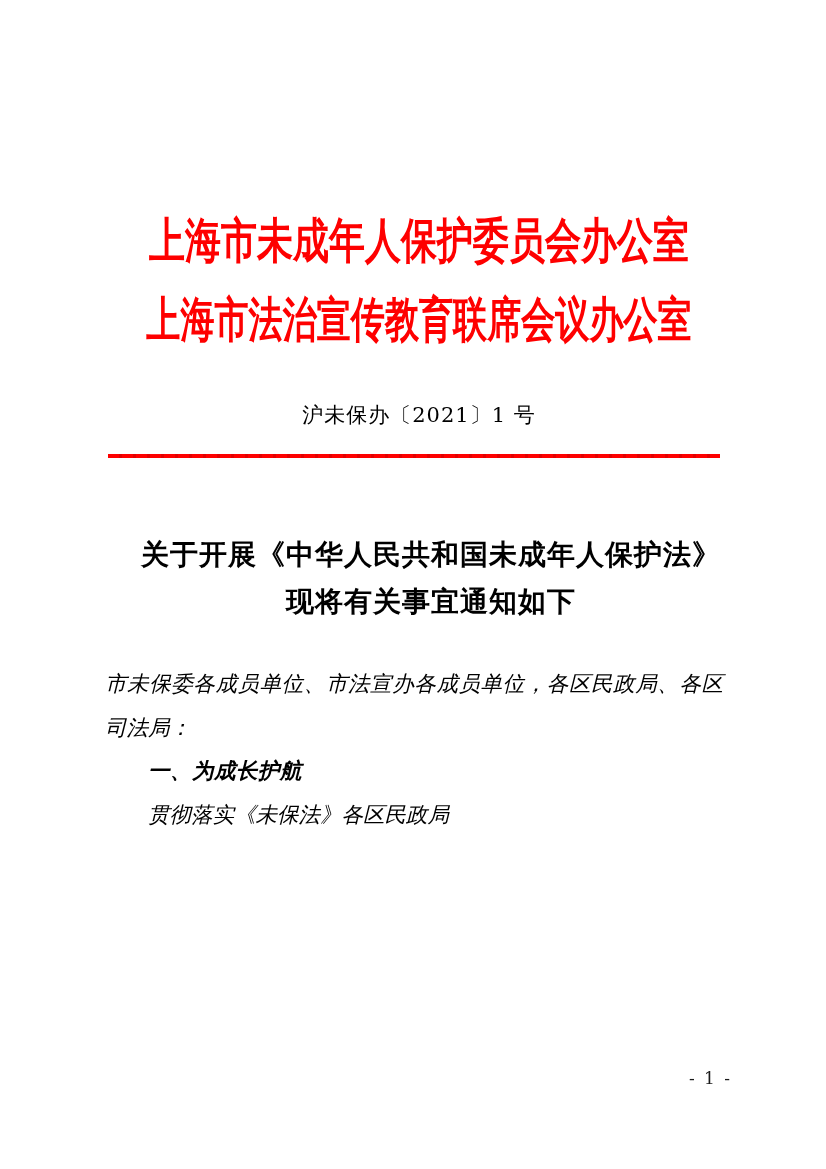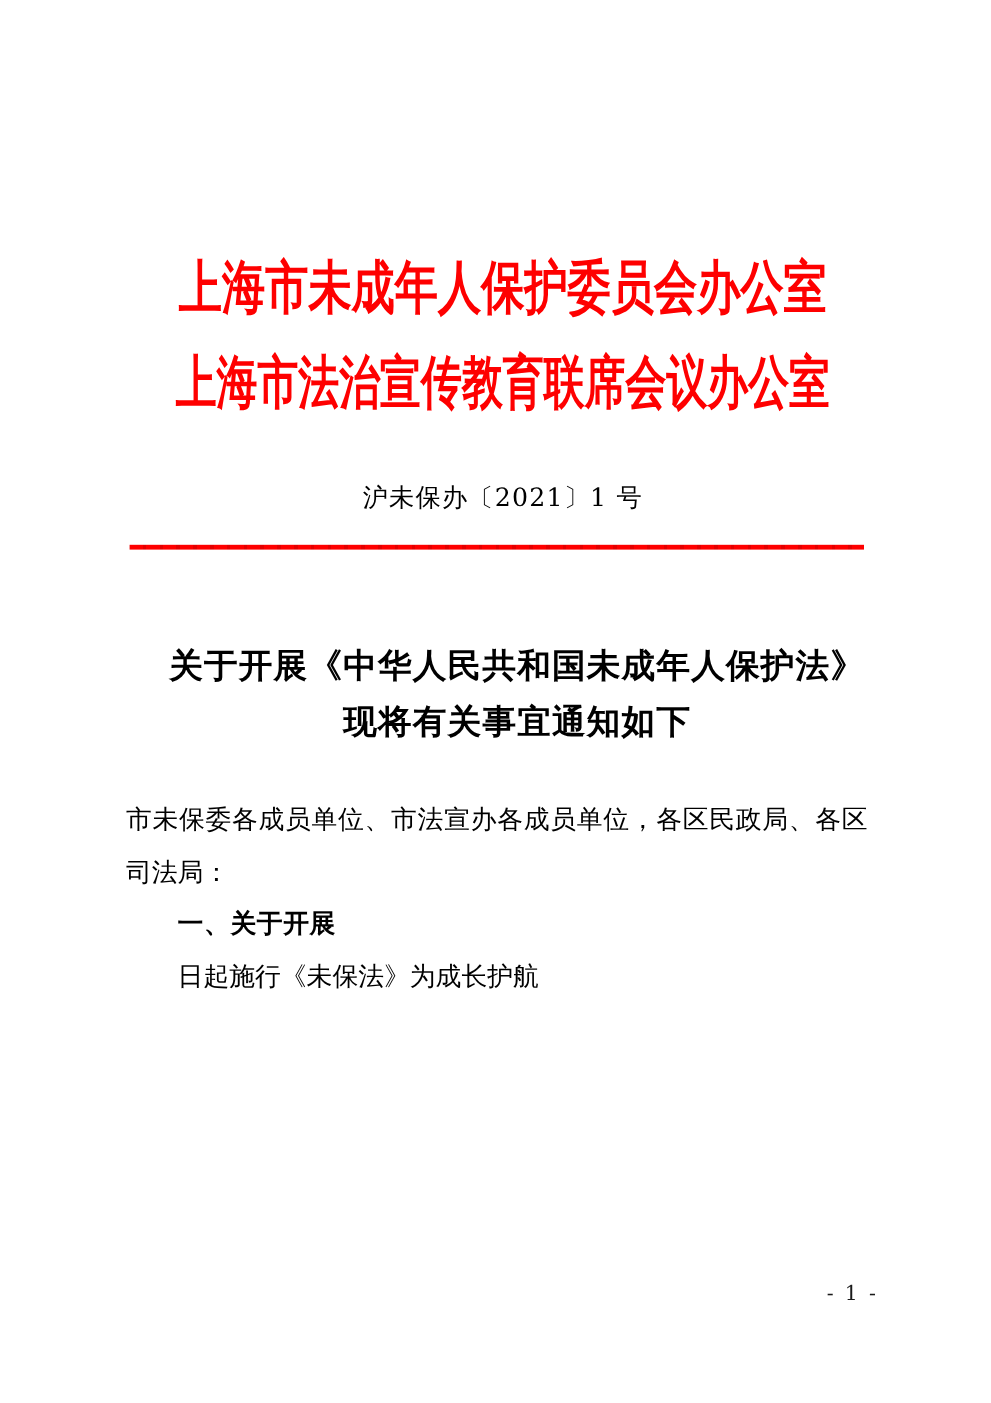--- a/index.html
+++ b/index.html
@@ -81,21 +81,21 @@
   .body-text {
     position: absolute;
     top: 662px;
     left: 105px;
     width: 618px;
     font-size: 21.5px;
     line-height: 43.5px;
     text-align: justify;
     text-justify: inter-ideograph;
   }
-  .body-text p { margin: 0; }
+  .body-text p { margin: 0; font-style: italic; }
   .indent { text-indent: 2em; }
   .section-heading {
     font-family: "DejaVu Sans", sans-serif;
     font-weight: bold;
     letter-spacing: 0.5px;
   }
 
   
   .page-number {
     position: absolute;
@@ -120,19 +120,19 @@
 
   <div class="red-rule"></div>
 
   <div class="notice-title">
     <span>关于开展《中华人民共和国未成年人保护法》</span>
     <span>现将有关事宜通知如下</span>
   </div>
 
   <div class="body-text">
     <p>市未保委各成员单位、市法宣办各成员单位，各区民政局、各区司法局：</p>
-    <p class="indent section-heading">一、关于开展</p>
-    <p class="indent">日起施行《未保法》为成长护航</p>
+    <p class="indent section-heading">一、为成长护航</p>
+    <p class="indent">贯彻落实《未保法》各区民政局</p>
   </div>
 
   <div class="page-number">- 1 -</div>
 
 </div>
 
 </body></html>

